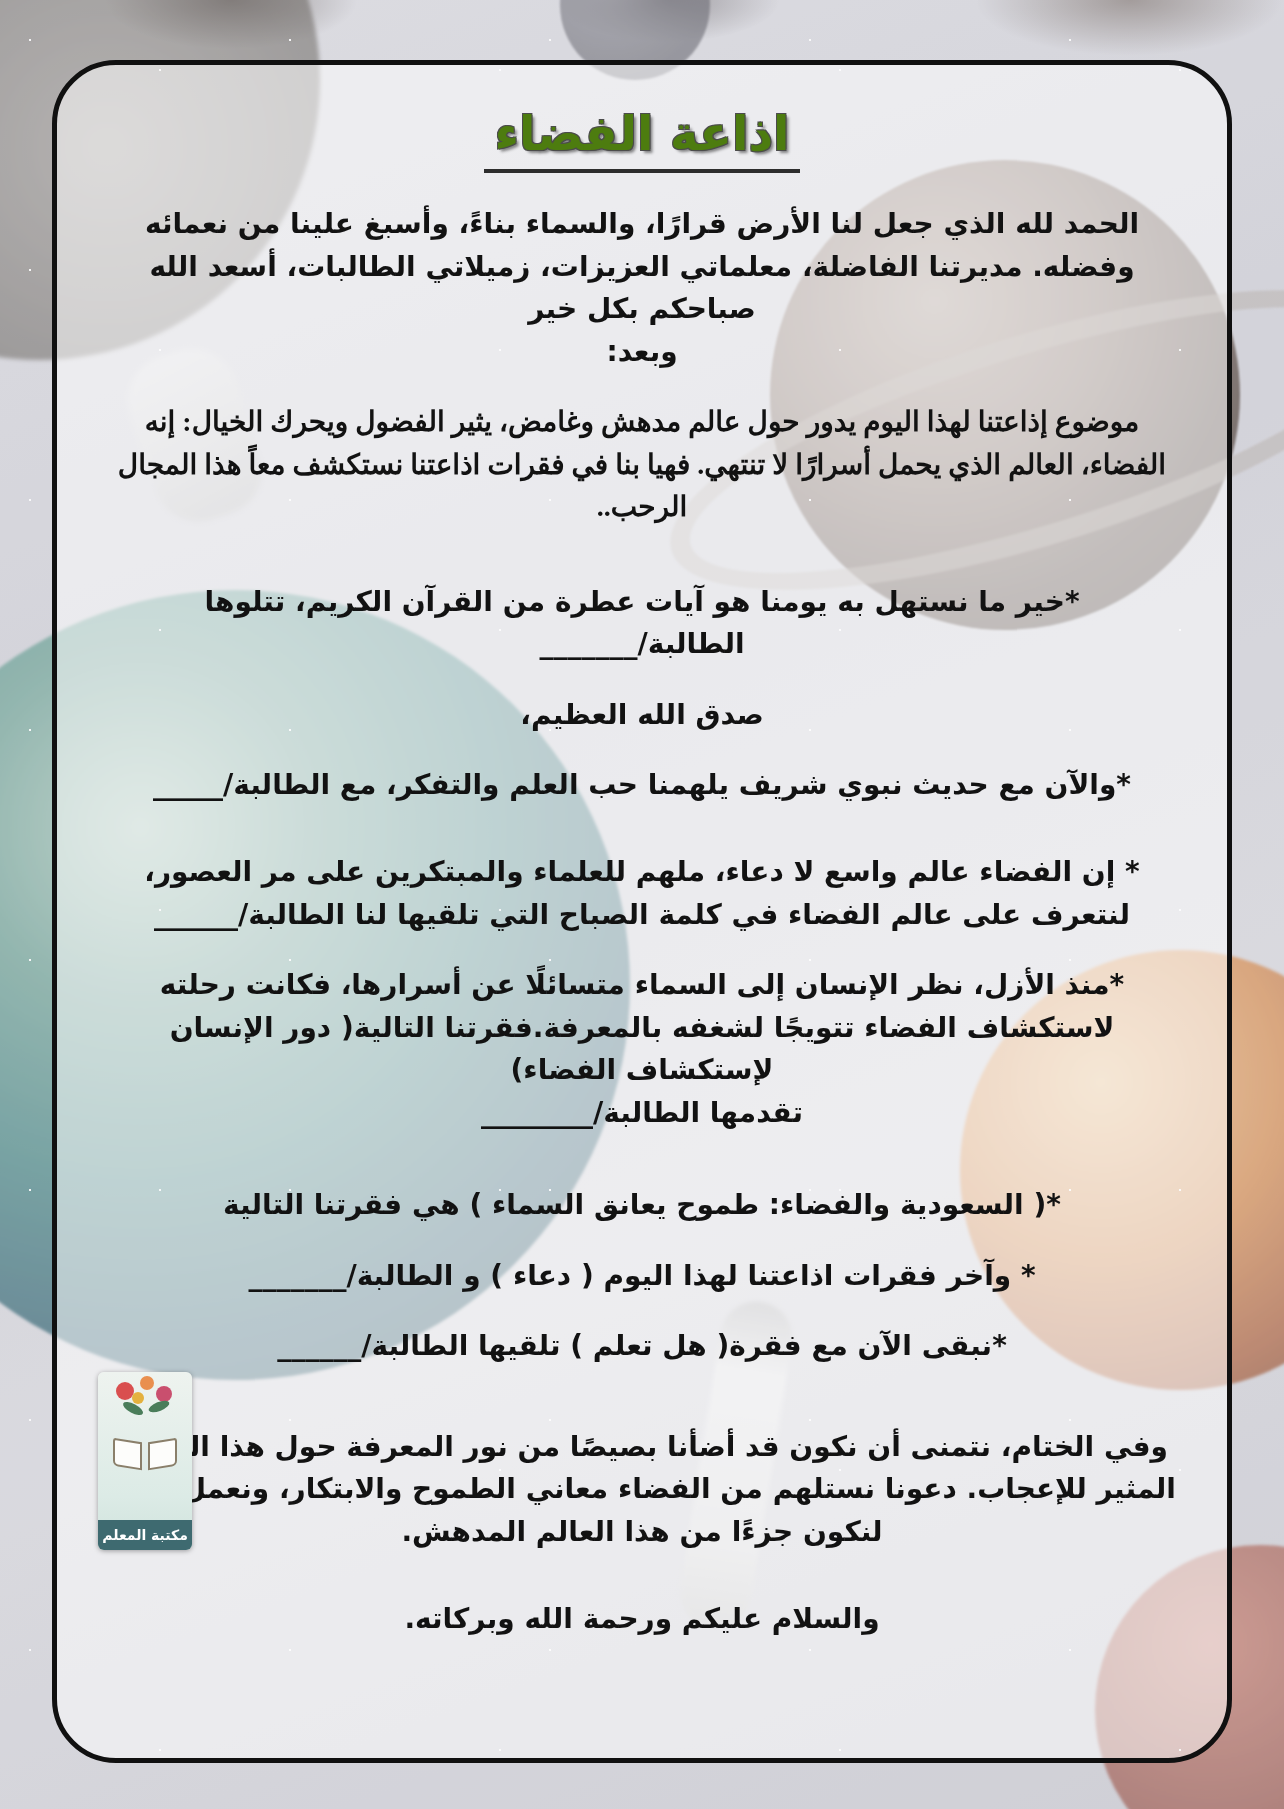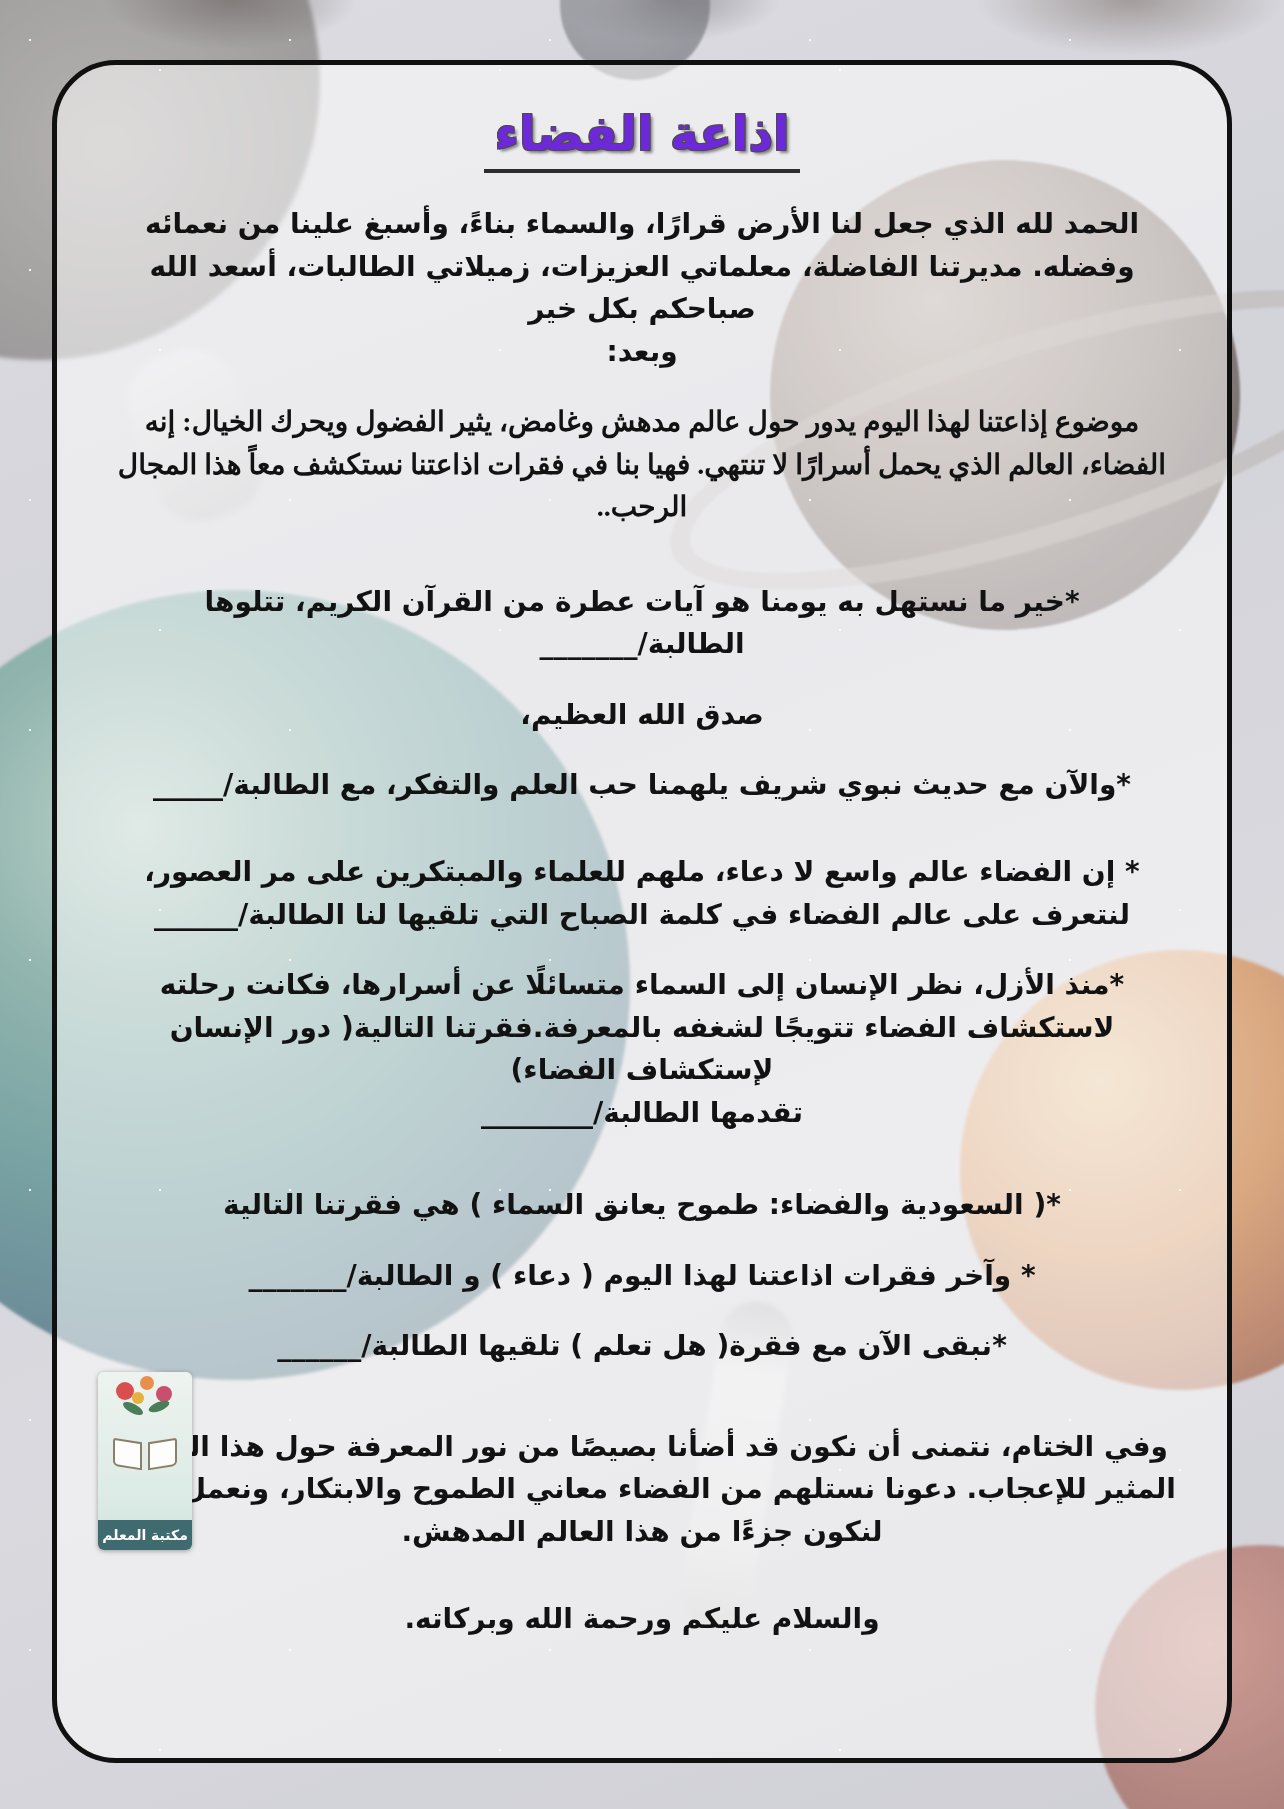--- a/index.html
+++ b/index.html
@@ -52,21 +52,21 @@
 
   
   .frame { position:absolute; left:52px; right:52px; top:60px; bottom:46px;
     border:5px solid #101010; border-radius:64px;
     background:rgba(255,255,255,.52); }
   .content { position:relative; z-index:3; height:100%; box-sizing:border-box;
     padding:28px 46px 0; direction:rtl; text-align:center; color:#121212; }
   .para { font-weight:bold; font-size:28px; line-height:1.52; white-space:pre-line;
     max-width:1090px; margin-left:auto; margin-right:auto; }
   .title-wrap { margin-top:12px; }
-  .doc-title { display:inline-block; font-size:48px; font-weight:bold; color:#6d28d9;
+  .doc-title { display:inline-block; font-size:48px; font-weight:bold; color:#4d7c0f;
     letter-spacing:0;
     text-shadow:-1px -1px 0 #4c4c4c, 1px -1px 0 #4c4c4c, -1px 1px 0 #4c4c4c,
                  1px 1px 0 #4c4c4c, 3px 3px 3px rgba(0,0,0,.45);
     border-bottom:4px solid #2d2d2d; padding:0 10px 8px; }
   .basmala { margin-top:36px; }
   .greeting { margin-top:30px; }
   .topic { margin-top:0;font-family:Liberation Serif, serif; }
   .sec-quran { margin-top:52px; }
   .sec-science { margin-top:44px; }
   .sec-segments { margin-top:50px; }

